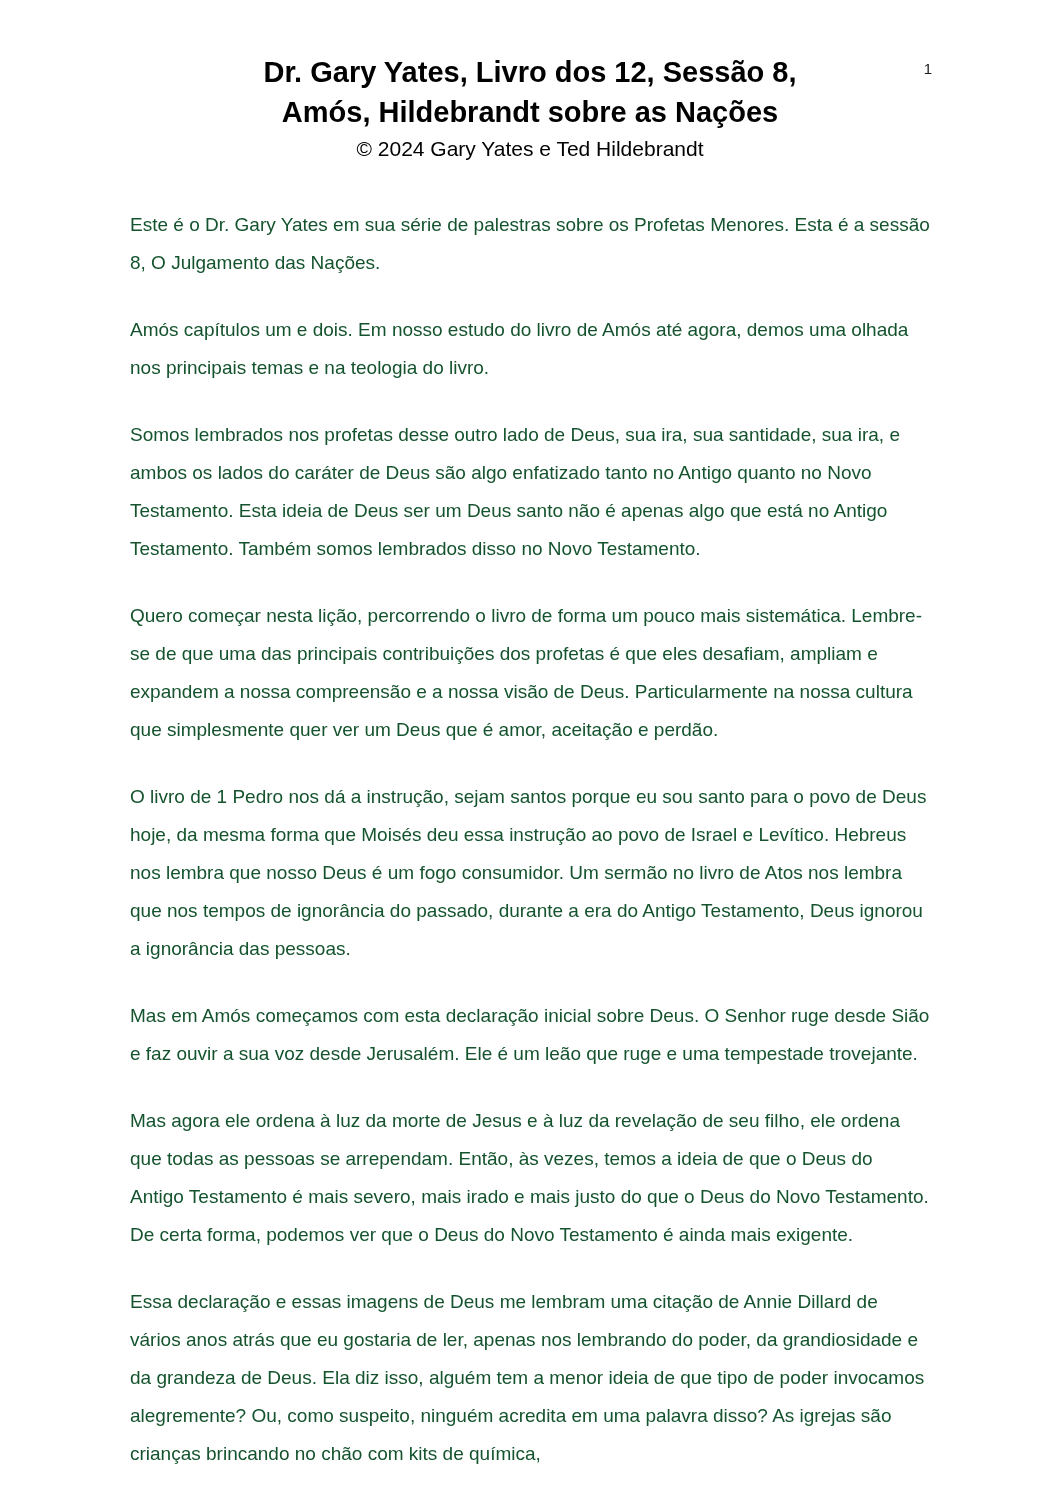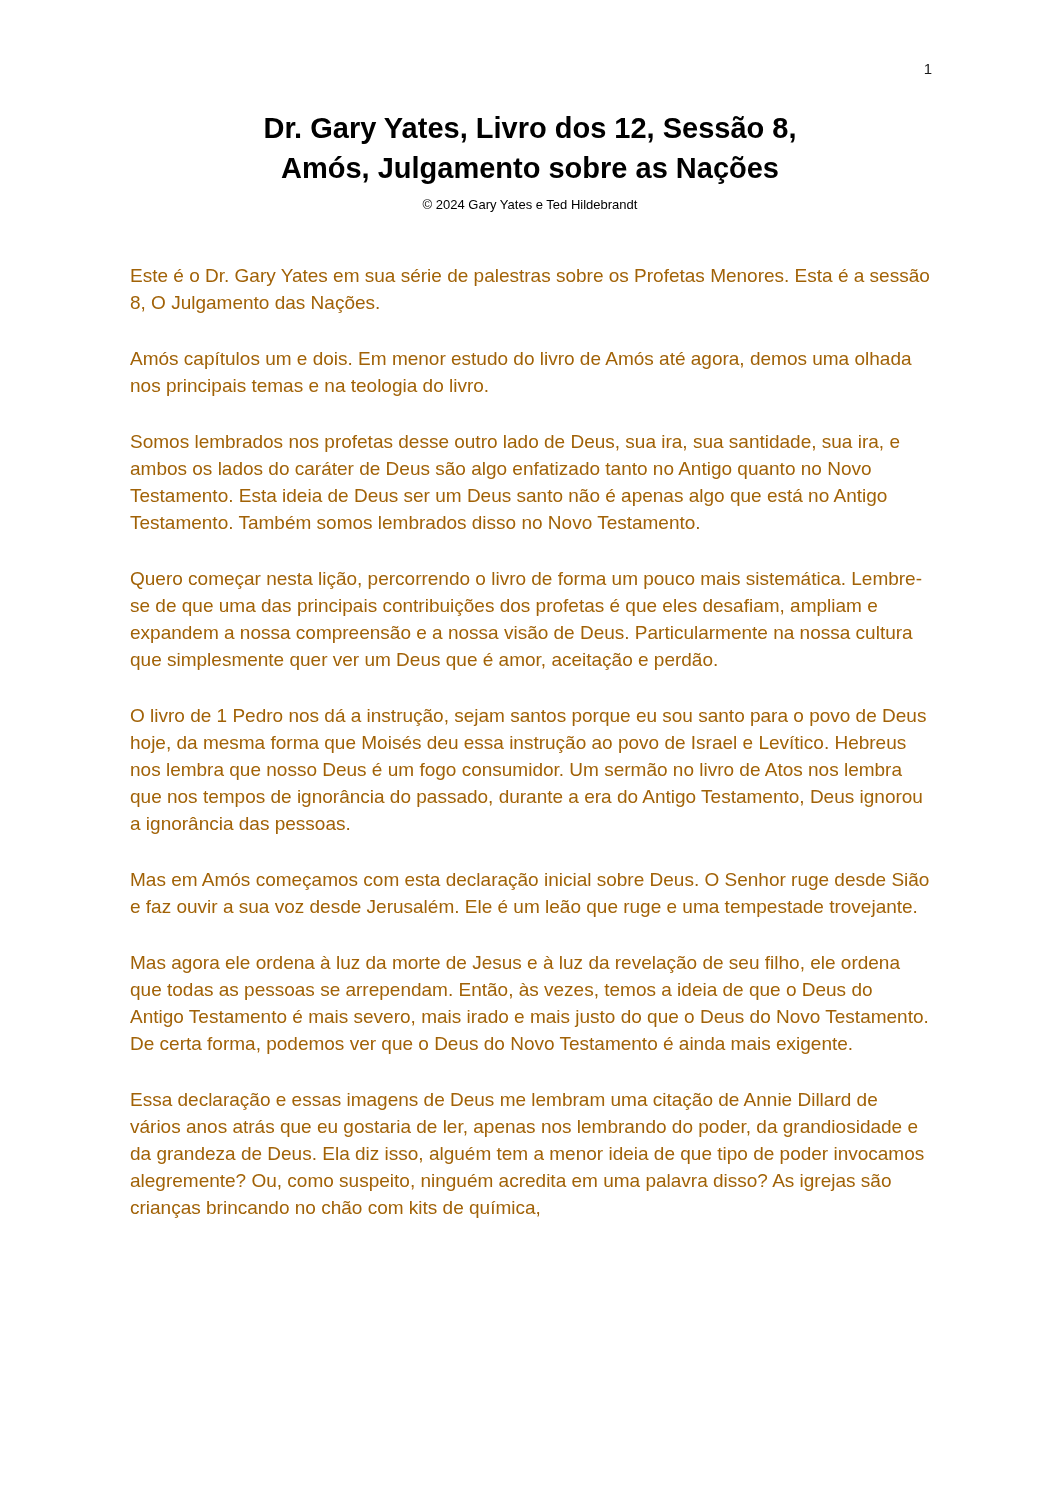--- a/index.html
+++ b/index.html
@@ -19,66 +19,66 @@
   }
   .page-number {
     position: absolute;
     top: 60px;
     right: 126px;
     font-size: 15px;
     color: #1a1a1a;
   }
   .content {
     box-sizing: border-box;
-    padding: 108px 128px 0 130px;
+    padding: 52px 128px 0 130px;
   }
   .doc-title {
     text-align: center;
     font-weight: bold;
     font-size: 29px;
     line-height: 40px;
     color: #000000;
   }
   .doc-copyright {
     text-align: center;
-    font-size: 13px;
+    font-size: 21px;
     line-height: 26px;
     margin-top: 4px;
     color: #000000;
   }
   .doc-body {
     margin-top: 44px;
     font-size: 19px;
-    line-height: 27px;
+    line-height: 38px;
     text-align: left;
-    color: #a16207;
+    color: #14532d;
   }
   .doc-body p {
     margin: 0 0 29px 0;
   }
 </style>
 </head>
 <body>
 
 <div class="page">
 
   <div class="page-number">1</div>
 
   <div class="content">
 
     <div class="doc-title">
       <div>Dr. Gary Yates, Livro dos 12, Sessão 8,</div>
-      <div>Amós, Julgamento sobre as Nações</div>
+      <div>Amós, Hildebrandt sobre as Nações</div>
     </div>
 
     <div class="doc-copyright">© 2024 Gary Yates e Ted Hildebrandt</div>
 
     <div class="doc-body">
       <p>Este é o Dr. Gary Yates em sua série de palestras sobre os Profetas Menores. Esta é a sessão 8, O Julgamento das Nações.</p>
-      <p>Amós capítulos um e dois. Em menor estudo do livro de Amós até agora, demos uma olhada nos principais temas e na teologia do livro.</p>
+      <p>Amós capítulos um e dois. Em nosso estudo do livro de Amós até agora, demos uma olhada nos principais temas e na teologia do livro.</p>
       <p>Somos lembrados nos profetas desse outro lado de Deus, sua ira, sua santidade, sua ira, e ambos os lados do caráter de Deus são algo enfatizado tanto no Antigo quanto no Novo Testamento. Esta ideia de Deus ser um Deus santo não é apenas algo que está no Antigo Testamento. Também somos lembrados disso no Novo Testamento.</p>
       <p>Quero começar nesta lição, percorrendo o livro de forma um pouco mais sistemática. Lembre-se de que uma das principais contribuições dos profetas é que eles desafiam, ampliam e expandem a nossa compreensão e a nossa visão de Deus. Particularmente na nossa cultura que simplesmente quer ver um Deus que é amor, aceitação e perdão.</p>
       <p>O livro de 1 Pedro nos dá a instrução, sejam santos porque eu sou santo para o povo de Deus hoje, da mesma forma que Moisés deu essa instrução ao povo de Israel e Levítico. Hebreus nos lembra que nosso Deus é um fogo consumidor. Um sermão no livro de Atos nos lembra que nos tempos de ignorância do passado, durante a era do Antigo Testamento, Deus ignorou a ignorância das pessoas.</p>
       <p>Mas em Amós começamos com esta declaração inicial sobre Deus. O Senhor ruge desde Sião e faz ouvir a sua voz desde Jerusalém. Ele é um leão que ruge e uma tempestade trovejante.</p>
       <p>Mas agora ele ordena à luz da morte de Jesus e à luz da revelação de seu filho, ele ordena que todas as pessoas se arrependam. Então, às vezes, temos a ideia de que o Deus do Antigo Testamento é mais severo, mais irado e mais justo do que o Deus do Novo Testamento. De certa forma, podemos ver que o Deus do Novo Testamento é ainda mais exigente.</p>
       <p>Essa declaração e essas imagens de Deus me lembram uma citação de Annie Dillard de vários anos atrás que eu gostaria de ler, apenas nos lembrando do poder, da grandiosidade e da grandeza de Deus. Ela diz isso, alguém tem a menor ideia de que tipo de poder invocamos alegremente? Ou, como suspeito, ninguém acredita em uma palavra disso? As igrejas são crianças brincando no chão com kits de química,</p>
     </div>
 
   </div>
 </div>

